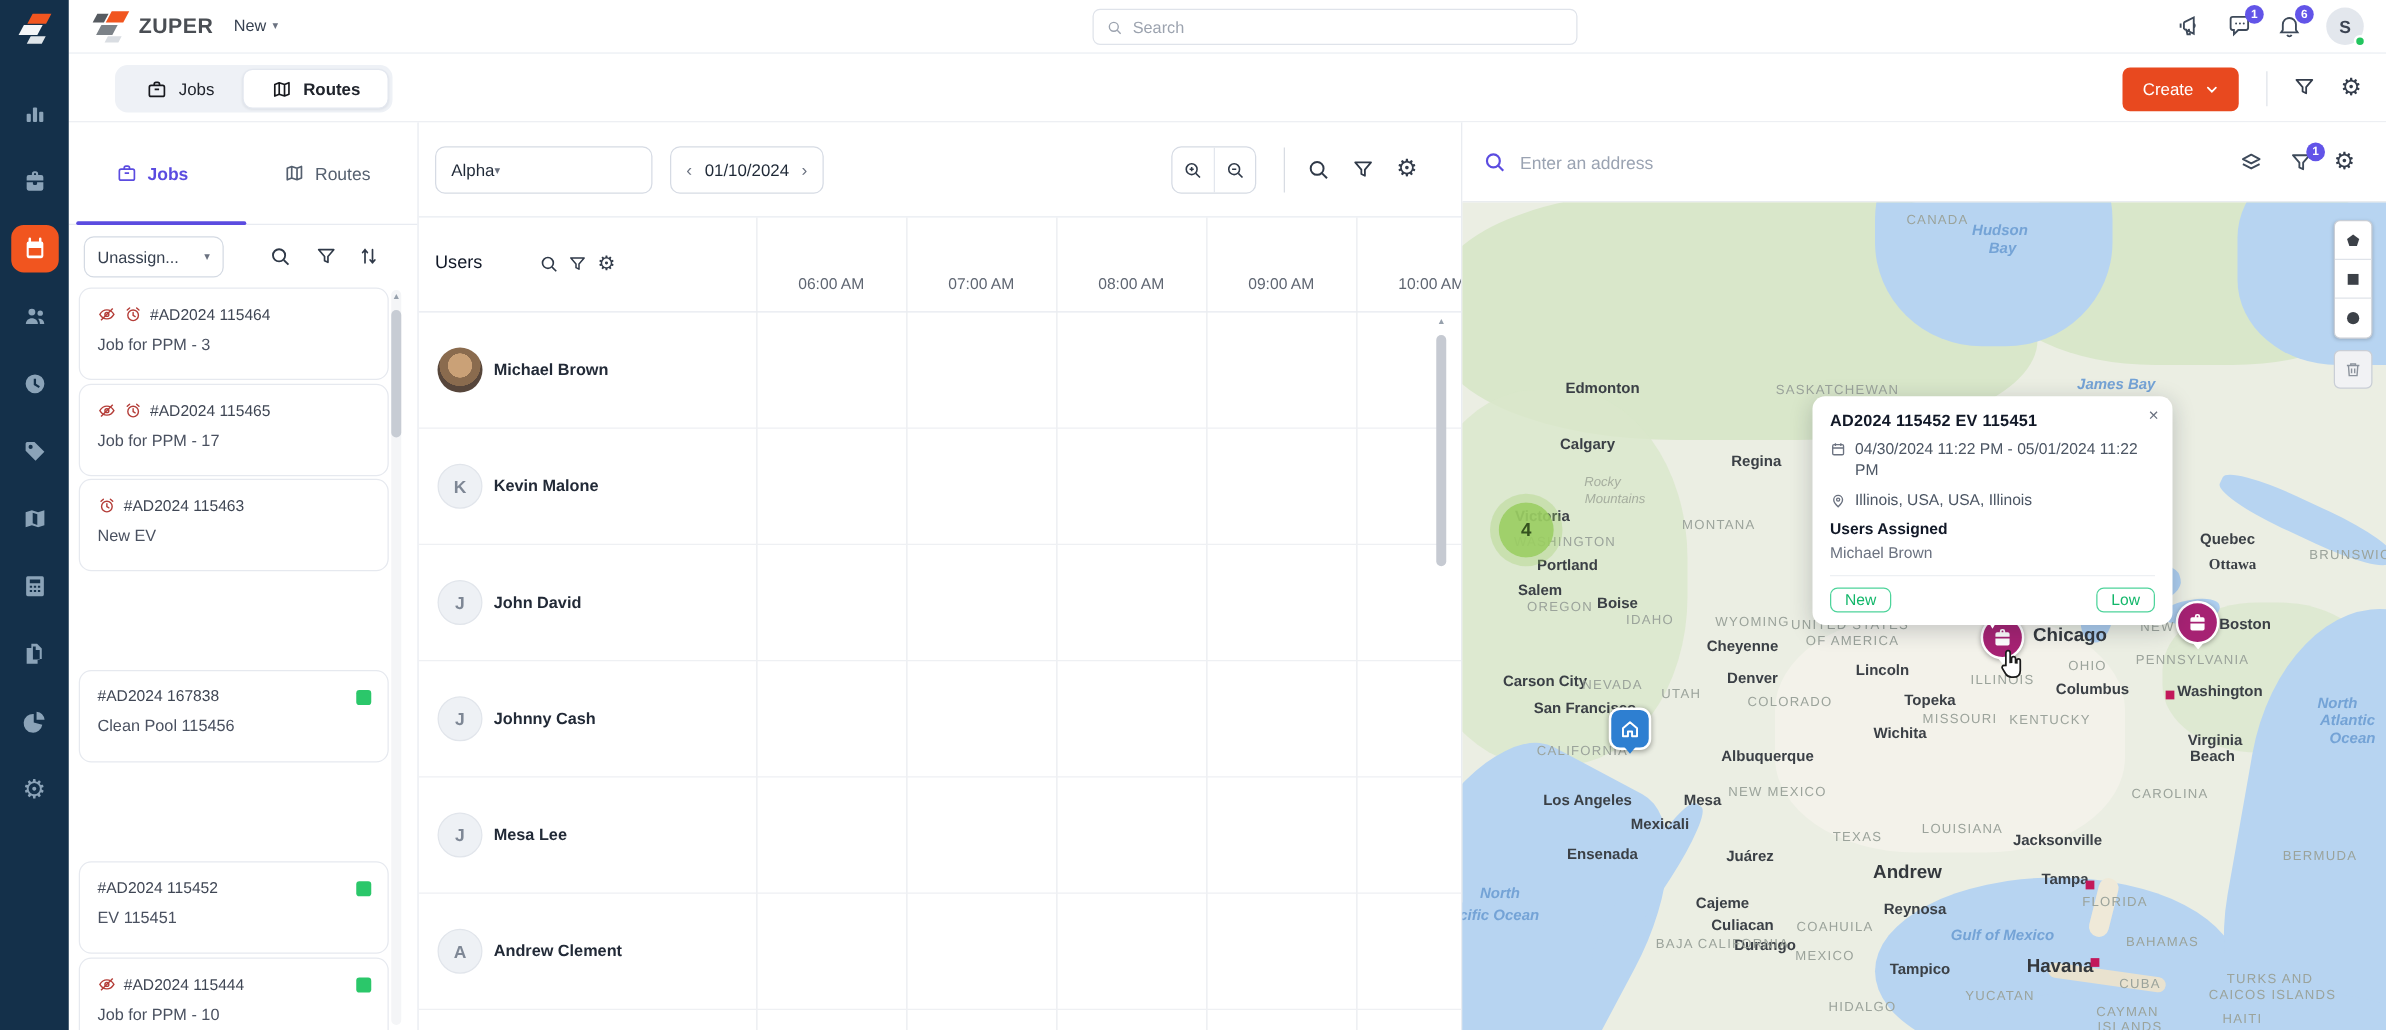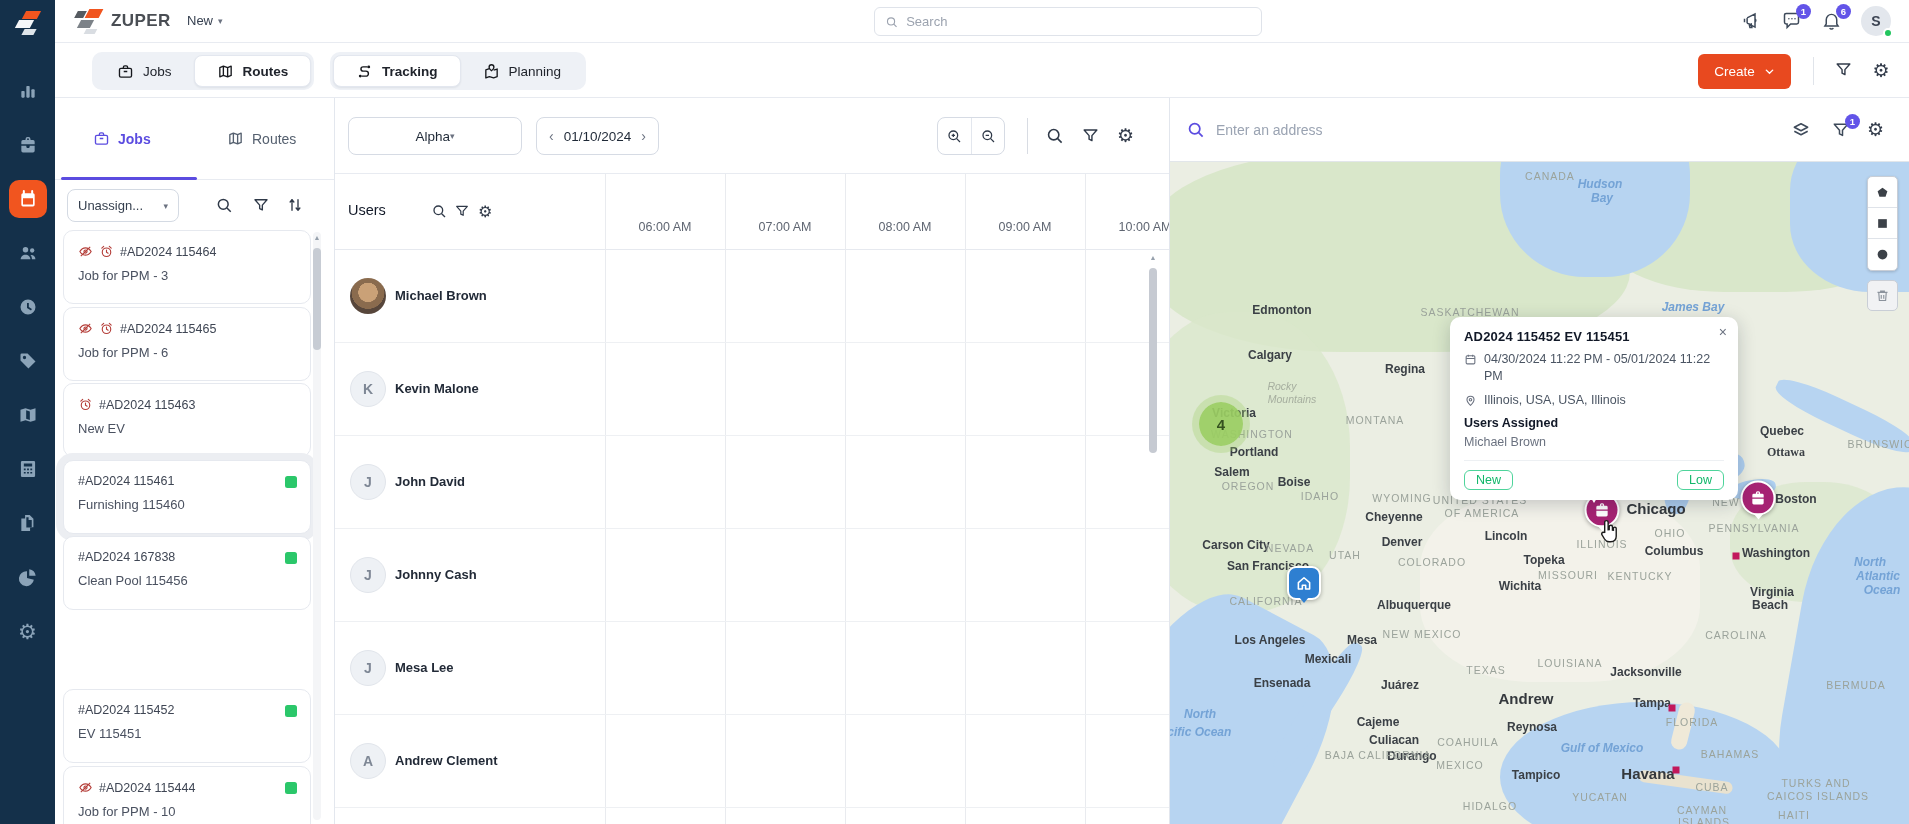--- a/index.html
+++ b/index.html
@@ -76,21 +76,21 @@
   .jc-id { font-size:12.5px; color:#3f4654; }
   .jc-title { margin-top:9px; font-size:13px; color:#4a5160; }
   .jc-green { position:absolute; right:13px; top:15px; width:12px; height:12px; background:#2bc76a; border-radius:2.5px; }
   .jp-scroll-track { position:absolute; right:13px; top:134px; width:8px; height:588px; background:#f4f5f7; border-radius:4px; }
   .jp-scroll-arrow { position:absolute; right:13px; top:136px; width:8px; text-align:center; font-size:7px; color:#96a0ac; }
   .jp-scroll-thumb { position:absolute; right:13px; top:150px; width:8px; height:102px; background:#c7ccd4; border-radius:4px; cursor:grab; }
 
   
   #scheduler { position:absolute; left:335px; top:98px; width:834px; height:726px; background:#fff; overflow:hidden; }
   .sch-toolbar { position:relative; height:76px; border-bottom:1px solid #e8ebf1; }
-  .sch-select { position:absolute; left:13px; top:19px; width:174px; height:38px; border:1px solid #d6dbe4; border-radius:8px; display:flex; align-items:center; justify-content:center; padding:0 12px; font-size:13.5px; color:#1f2937; cursor:pointer; background:#fff; }
+  .sch-select { position:absolute; left:13px; top:19px; width:174px; height:38px; border:1px solid #d6dbe4; border-radius:8px; display:flex; align-items:center; justify-content:flex-start; padding:0 12px; font-size:13.5px; color:#1f2937; cursor:pointer; background:#fff; }
   .sch-date { position:absolute; left:201px; top:19px; width:123px; height:38px; border:1px solid #d6dbe4; border-radius:8px; display:flex; align-items:center; justify-content:center; gap:10px; font-size:13.5px; color:#1f2937; background:#fff; }
   .sch-date .chev { color:#6b7280; font-size:14px; cursor:pointer; line-height:1; }
   .zoom-pill { position:absolute; left:602px; top:19px; width:68px; height:38px; border:1px solid #d6dbe4; border-radius:8px; display:flex; background:#fff; }
   .zoom-half { flex:1; display:flex; align-items:center; justify-content:center; color:#2f3948; cursor:pointer; }
   .zoom-half:first-child { border-right:1px solid #e3e7ee; }
   .zoom-half svg { width:16px; height:16px; }
   .sch-vdiv { position:absolute; left:692px; top:20px; height:36px; width:1px; background:#d8dce3; }
   .sch-tool-icon { position:absolute; top:28px; width:22px; height:22px; color:#2f3948; cursor:pointer; }
   .sch-tool-icon svg { width:19px; height:19px; }
   .sch-head { position:absolute; left:0; top:76px; width:834px; height:76px; border-bottom:1px solid #e6e9ef; }
@@ -306,37 +306,20 @@
           </svg>
         <span>Jobs</span>
       </div>
       <div class="vtab active">
         <svg viewBox="0 0 24 24" fill="none" stroke="currentColor" stroke-width="1.9" stroke-linejoin="round">
             <path d="M9 4.5l6 2 5-2v13l-5 2-6-2-5 2v-13zM9 4.5v13M15 6.5v13"></path>
           </svg>
         <span>Routes</span>
       </div>
     </div>
-    <div class="tab-group" id="tab-group-2">
-      <div class="vtab active">
-        <svg viewBox="0 0 24 24" fill="none" stroke="currentColor" stroke-width="2" stroke-linecap="round">
-            <circle cx="6" cy="18.5" r="2" fill="currentColor" stroke="none"></circle>
-            <circle cx="18" cy="5.5" r="2" fill="currentColor" stroke="none"></circle>
-            <path d="M8.5 18.5h5.5a3.5 3.5 0 000-7h-4a3 3 0 010-6h5.5"></path>
-          </svg>
-        <span>Tracking</span>
-      </div>
-      <div class="vtab">
-        <svg viewBox="0 0 24 24" fill="none" stroke="currentColor" stroke-width="1.9" stroke-linejoin="round">
-            <path d="M9 8L4 9.8V21l5-1.8 6 1.8 5-1.8V8.5L15 10"></path>
-            <path d="M12 2.5a3.4 3.4 0 013.4 3.4C15.4 8.5 12 11 12 11S8.6 8.5 8.6 5.9A3.4 3.4 0 0112 2.5z"></path>
-          </svg>
-        <span>Planning</span>
-      </div>
-    </div>
     <button class="create-btn">
       <span>Create</span>
       <svg viewBox="0 0 24 24" fill="none" stroke="#fff" stroke-width="3" stroke-linecap="round">
           <path d="M5 9l7 7 7-7"></path>
         </svg>
     </button>
     <div class="sub-divider"></div>
     <div class="icon-plain" id="sub-filter">
       <svg viewBox="0 0 24 24" fill="none" stroke="currentColor" stroke-width="1.8" stroke-linejoin="round">
           <path d="M4 5h16l-6.2 7.2v6.3l-3.6-1.8v-4.5z"></path>
@@ -414,40 +397,33 @@
               </svg>
             </span>
             <span style="display:flex;color:#b43d38">
               <svg viewBox="0 0 24 24" fill="none" stroke="currentColor" stroke-width="1.8">
                 <circle cx="12" cy="13.2" r="6.8"></circle>
                 <path d="M12 9.5v3.7l2.6 1.6M4.5 6.5l3-2.8M19.5 6.5l-3-2.8" stroke-linecap="round"></path>
               </svg>
             </span>
             <span class="jc-id">#AD2024 115465</span>
           </div>
-          <div class="jc-title">Job for PPM - 6</div>
+          <div class="jc-title">Job for PPM - 17</div>
         </div>
         <div class="job-card" style="top: 153px;">
           <div class="jc-line1">
             <span style="display:flex;color:#b43d38">
               <svg viewBox="0 0 24 24" fill="none" stroke="currentColor" stroke-width="1.8">
                 <circle cx="12" cy="13.2" r="6.8"></circle>
                 <path d="M12 9.5v3.7l2.6 1.6M4.5 6.5l3-2.8M19.5 6.5l-3-2.8" stroke-linecap="round"></path>
               </svg>
             </span>
             <span class="jc-id">#AD2024 115463</span>
           </div>
           <div class="jc-title">New EV</div>
-        </div>
-        <div class="job-card highlight" style="top: 230px;">
-          <div class="jc-line1">
-            <span class="jc-id">#AD2024 115461</span>
-          </div>
-          <div class="jc-title">Furnishing 115460</div>
-          <span class="jc-green"></span>
         </div>
         <div class="job-card" style="top: 306px;">
           <div class="jc-line1">
             <span class="jc-id">#AD2024 167838</span>
           </div>
           <div class="jc-title">Clean Pool 115456</div>
           <span class="jc-green"></span>
         </div>
         <div class="job-card" style="top: 459px;">
           <div class="jc-line1">

